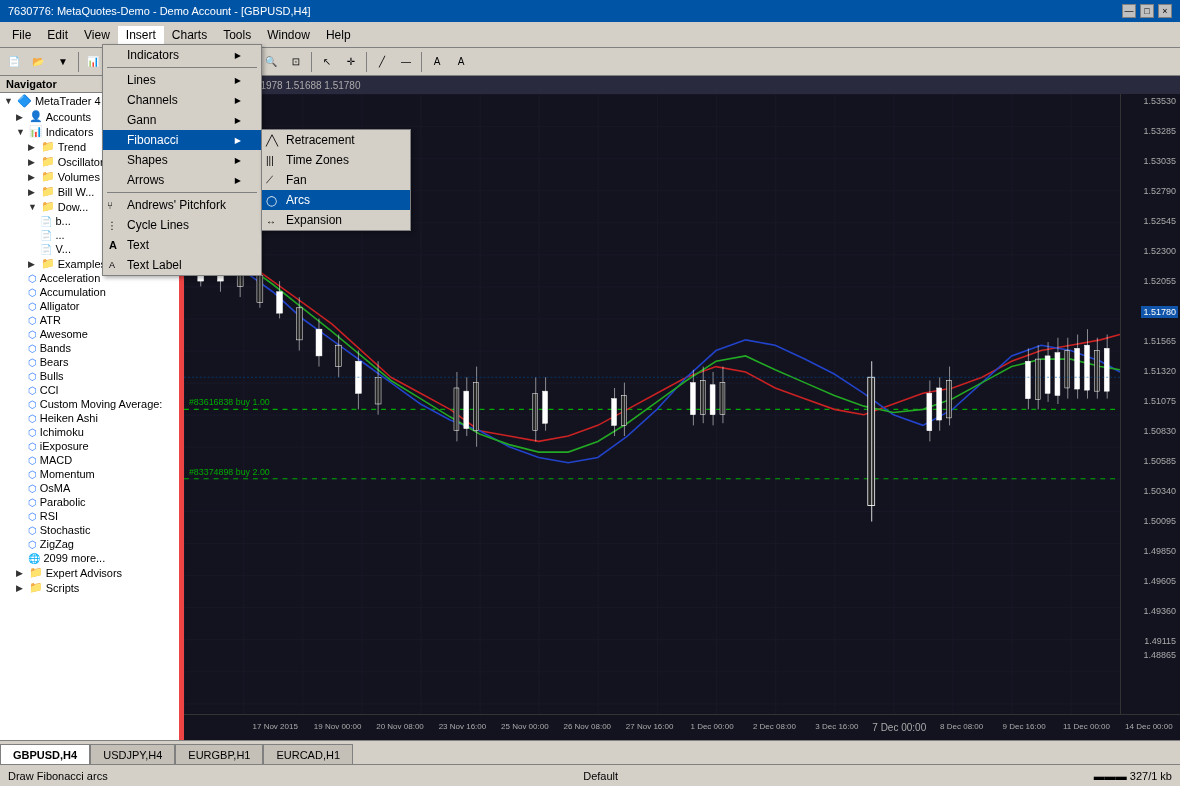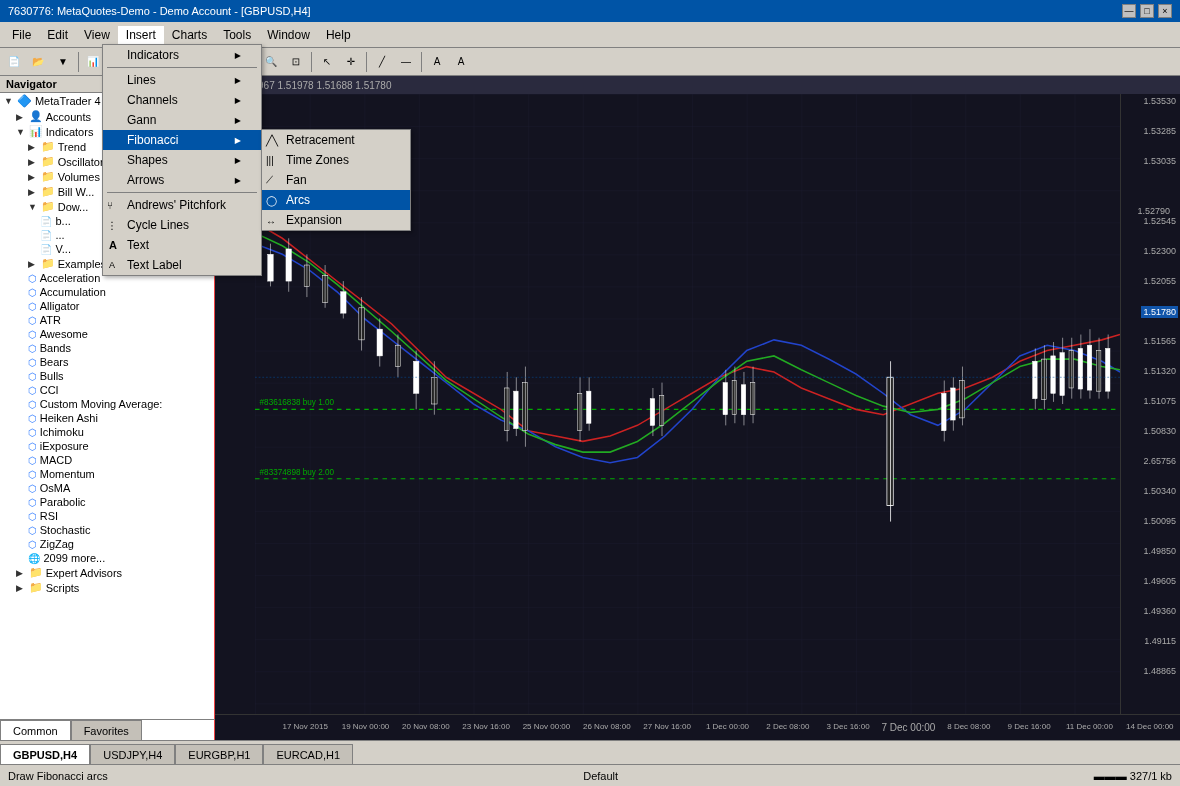--- a/index.html
+++ b/index.html
@@ -71,23 +71,23 @@
     }
 
     
     .main-layout {
       display: flex;
       height: calc(786px - 22px - 22px - 28px - 26px - 24px);
     }
 
     
     .sidebar {
-      width: 215px;
+      width: 184px;
       background: #fff;
-      border-right: 1px solid #ef4444;
+      border-right: 5px solid #ef4444;
       overflow-y: auto;
       overflow-x: hidden;
     }
     .sidebar-header {
       background: #d4d0c8;
       padding: 2px 6px;
       font-weight: bold;
       font-size: 11px;
       border-bottom: 1px solid #808080;
     }
@@ -402,34 +402,30 @@
       <span class="tree-expand">▶</span>
       <span style="color:#4488ff;">📁</span>
       <span>Expert Advisors</span>
     </div>
     <div class="tree-item indent-1">
       <span class="tree-expand">▶</span>
       <span style="color:#4488ff;">📁</span>
       <span>Scripts</span>
     </div>
 
-    <div style="position: absolute; bottom: 46px; left: 0; width: 215px; display: flex; border-top: 1px solid #808080;">
-      <div class="footer-tab active">Common</div>
-      <div class="footer-tab">Favorites</div>
-    </div>
   </div>
 
   <div style="flex:1; display:flex; flex-direction:column; position:relative; background: #131320;">
 
     <div class="chart-price-bar">
       <span style="color:#aaa; font-size:10px; padding-left:4px;">H4  1.51967  1.51978  1.51688  1.51780</span>
     </div>
 
     <div style="flex:1; display:flex; position:relative;">
-      <div style="flex:1; position:relative; overflow:hidden;padding-left:40px;">
+      <div style="flex:1; position:relative; overflow:hidden;">
         <svg class="chart-svg" viewBox="0 0 950 580" preserveAspectRatio="none" style="background: #131320;">
 
           <defs>
             <pattern id="grid" width="60" height="30" patternUnits="userSpaceOnUse">
               <line x1="0" y1="0" x2="60" y2="0" stroke="#1e1e35" stroke-width="0.5"></line>
               <line x1="0" y1="0" x2="0" y2="30" stroke="#1e1e35" stroke-width="0.5"></line>
             </pattern>
           </defs>
           <rect width="950" height="580" fill="url(#grid)"></rect>
 
@@ -531,37 +527,37 @@
           <line x1="937" y1="225" x2="937" y2="285" stroke="white" stroke-width="0.5"></line>
 
           <line x1="0" y1="265" x2="950" y2="265" stroke="#0054a6" stroke-width="0.5" stroke-dasharray="2,2"></line>
         </svg>
       </div>
 
       <div style="width:60px; background:#131320; border-left:1px solid #333; color:#aaa; font-size:9px; position:relative; overflow:hidden;">
         <div style="position:absolute; top:2px; right:2px;" class="price-label">1.53530</div>
         <div style="position:absolute; top:32px; right:2px;" class="price-label">1.53285</div>
         <div style="position:absolute; top:62px; right:2px;" class="price-label">1.53035</div>
-        <div style="position:absolute; top:92px; right:8px;margin-top:20px;" class="price-label">1.52790</div>
+        <div style="position:absolute; top:92px; right:2px;" class="price-label">1.52790</div>
         <div style="position:absolute; top:122px; right:2px;" class="price-label">1.52545</div>
         <div style="position:absolute; top:152px; right:2px;" class="price-label">1.52300</div>
         <div style="position:absolute; top:182px; right:2px;" class="price-label">1.52055</div>
         <div style="position:absolute; top:212px; right:2px; background:#1155aa; color:white; padding:1px 2px;" class="price-label">1.51780</div>
         <div style="position:absolute; top:242px; right:2px;" class="price-label">1.51565</div>
         <div style="position:absolute; top:272px; right:2px;" class="price-label">1.51320</div>
         <div style="position:absolute; top:302px; right:2px;" class="price-label">1.51075</div>
         <div style="position:absolute; top:332px; right:2px;" class="price-label">1.50830</div>
-        <div style="position:absolute; top:362px; right:2px;" class="price-label">2.65756</div>
+        <div style="position:absolute; top:362px; right:2px;" class="price-label">1.50585</div>
         <div style="position:absolute; top:392px; right:2px;" class="price-label">1.50340</div>
         <div style="position:absolute; top:422px; right:2px;" class="price-label">1.50095</div>
         <div style="position:absolute; top:452px; right:2px;" class="price-label">1.49850</div>
         <div style="position:absolute; top:482px; right:2px;" class="price-label">1.49605</div>
         <div style="position:absolute; top:512px; right:2px;" class="price-label">1.49360</div>
         <div style="position:absolute; top:542px; right:2px;" class="price-label">1.49115</div>
-        <div style="position:absolute; top:572px; right:2px;text-align:right;" class="price-label">1.48865</div>
+        <div style="position:absolute; top:556px; right:2px;text-align:right;" class="price-label">1.48865</div>
       </div>
     </div>
 
     <div style="height:26px; background:#131320; border-top:1px solid #333; display:flex; align-items:center; overflow:hidden;">
       <div style="width:60px; flex-shrink:0;"></div>
       <div style="flex:1; display:flex; overflow:hidden;">
         <span style="color:#aaa; font-size:8px; flex:1; text-align:center;">17 Nov 2015</span>
         <span style="color:#aaa; font-size:8px; flex:1; text-align:center;">19 Nov 00:00</span>
         <span style="color:#aaa; font-size:8px; flex:1; text-align:center;">20 Nov 08:00</span>
         <span style="color:#aaa; font-size:8px; flex:1; text-align:center;">23 Nov 16:00</span>

